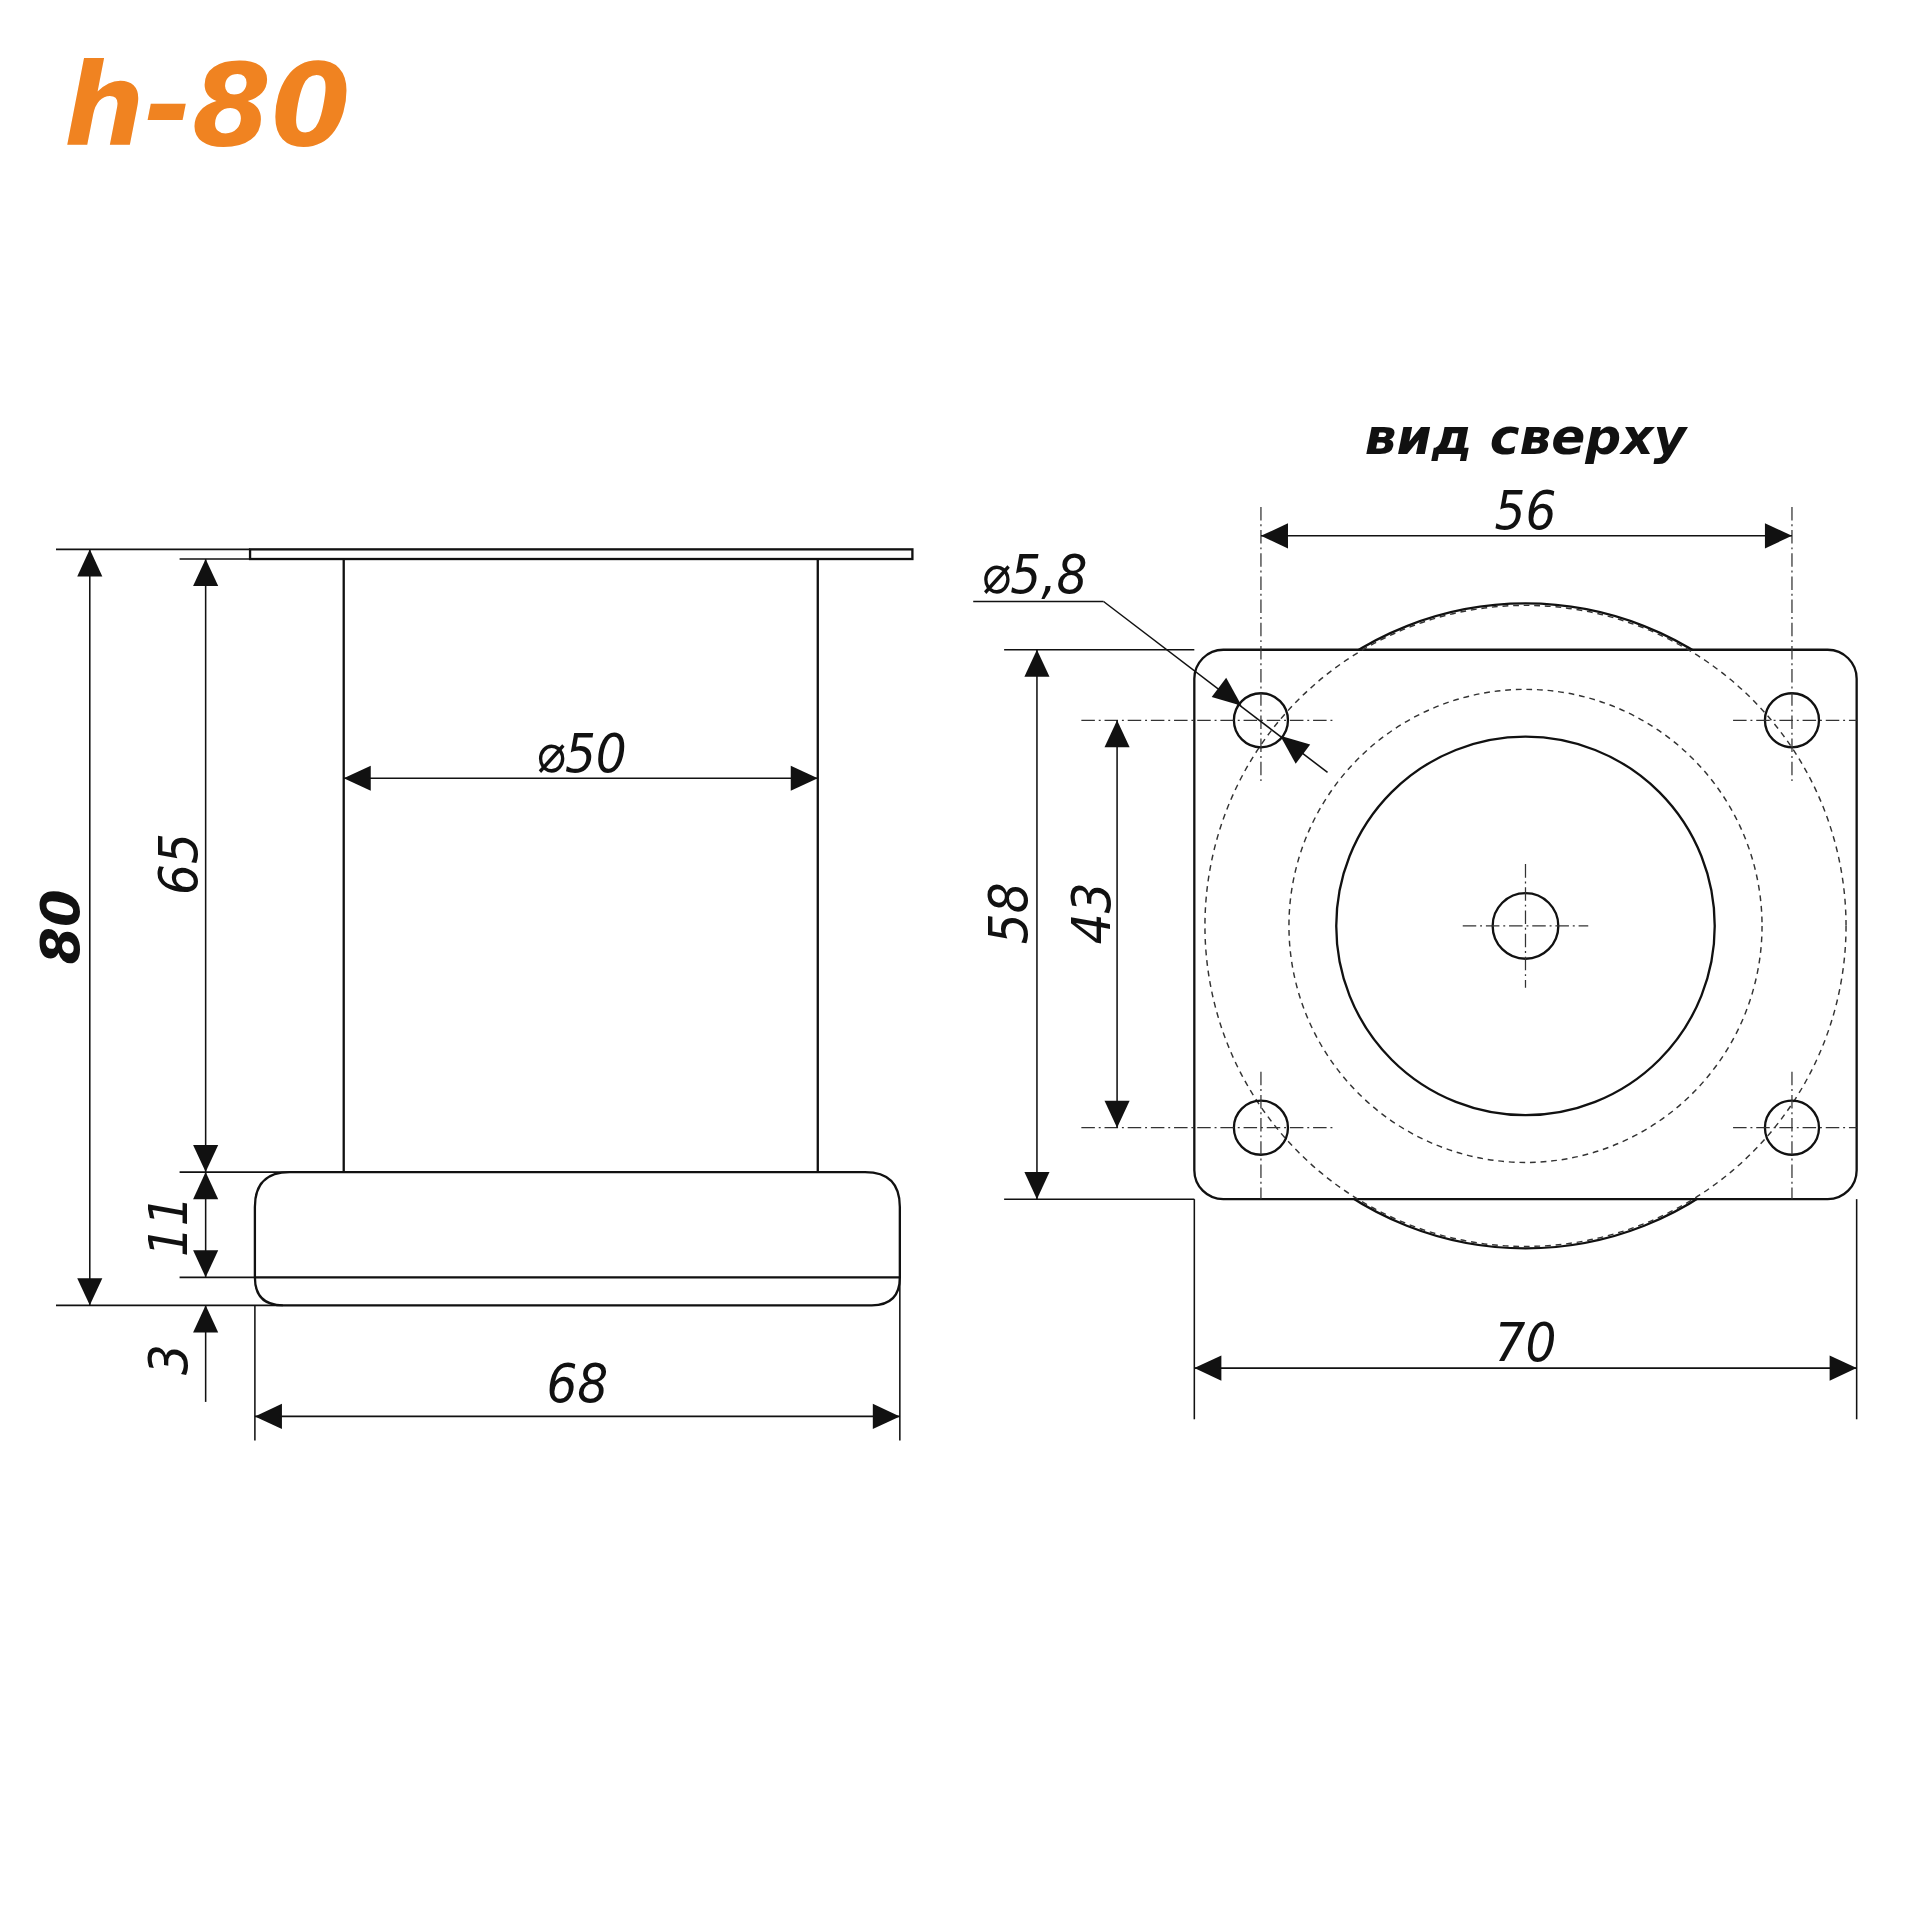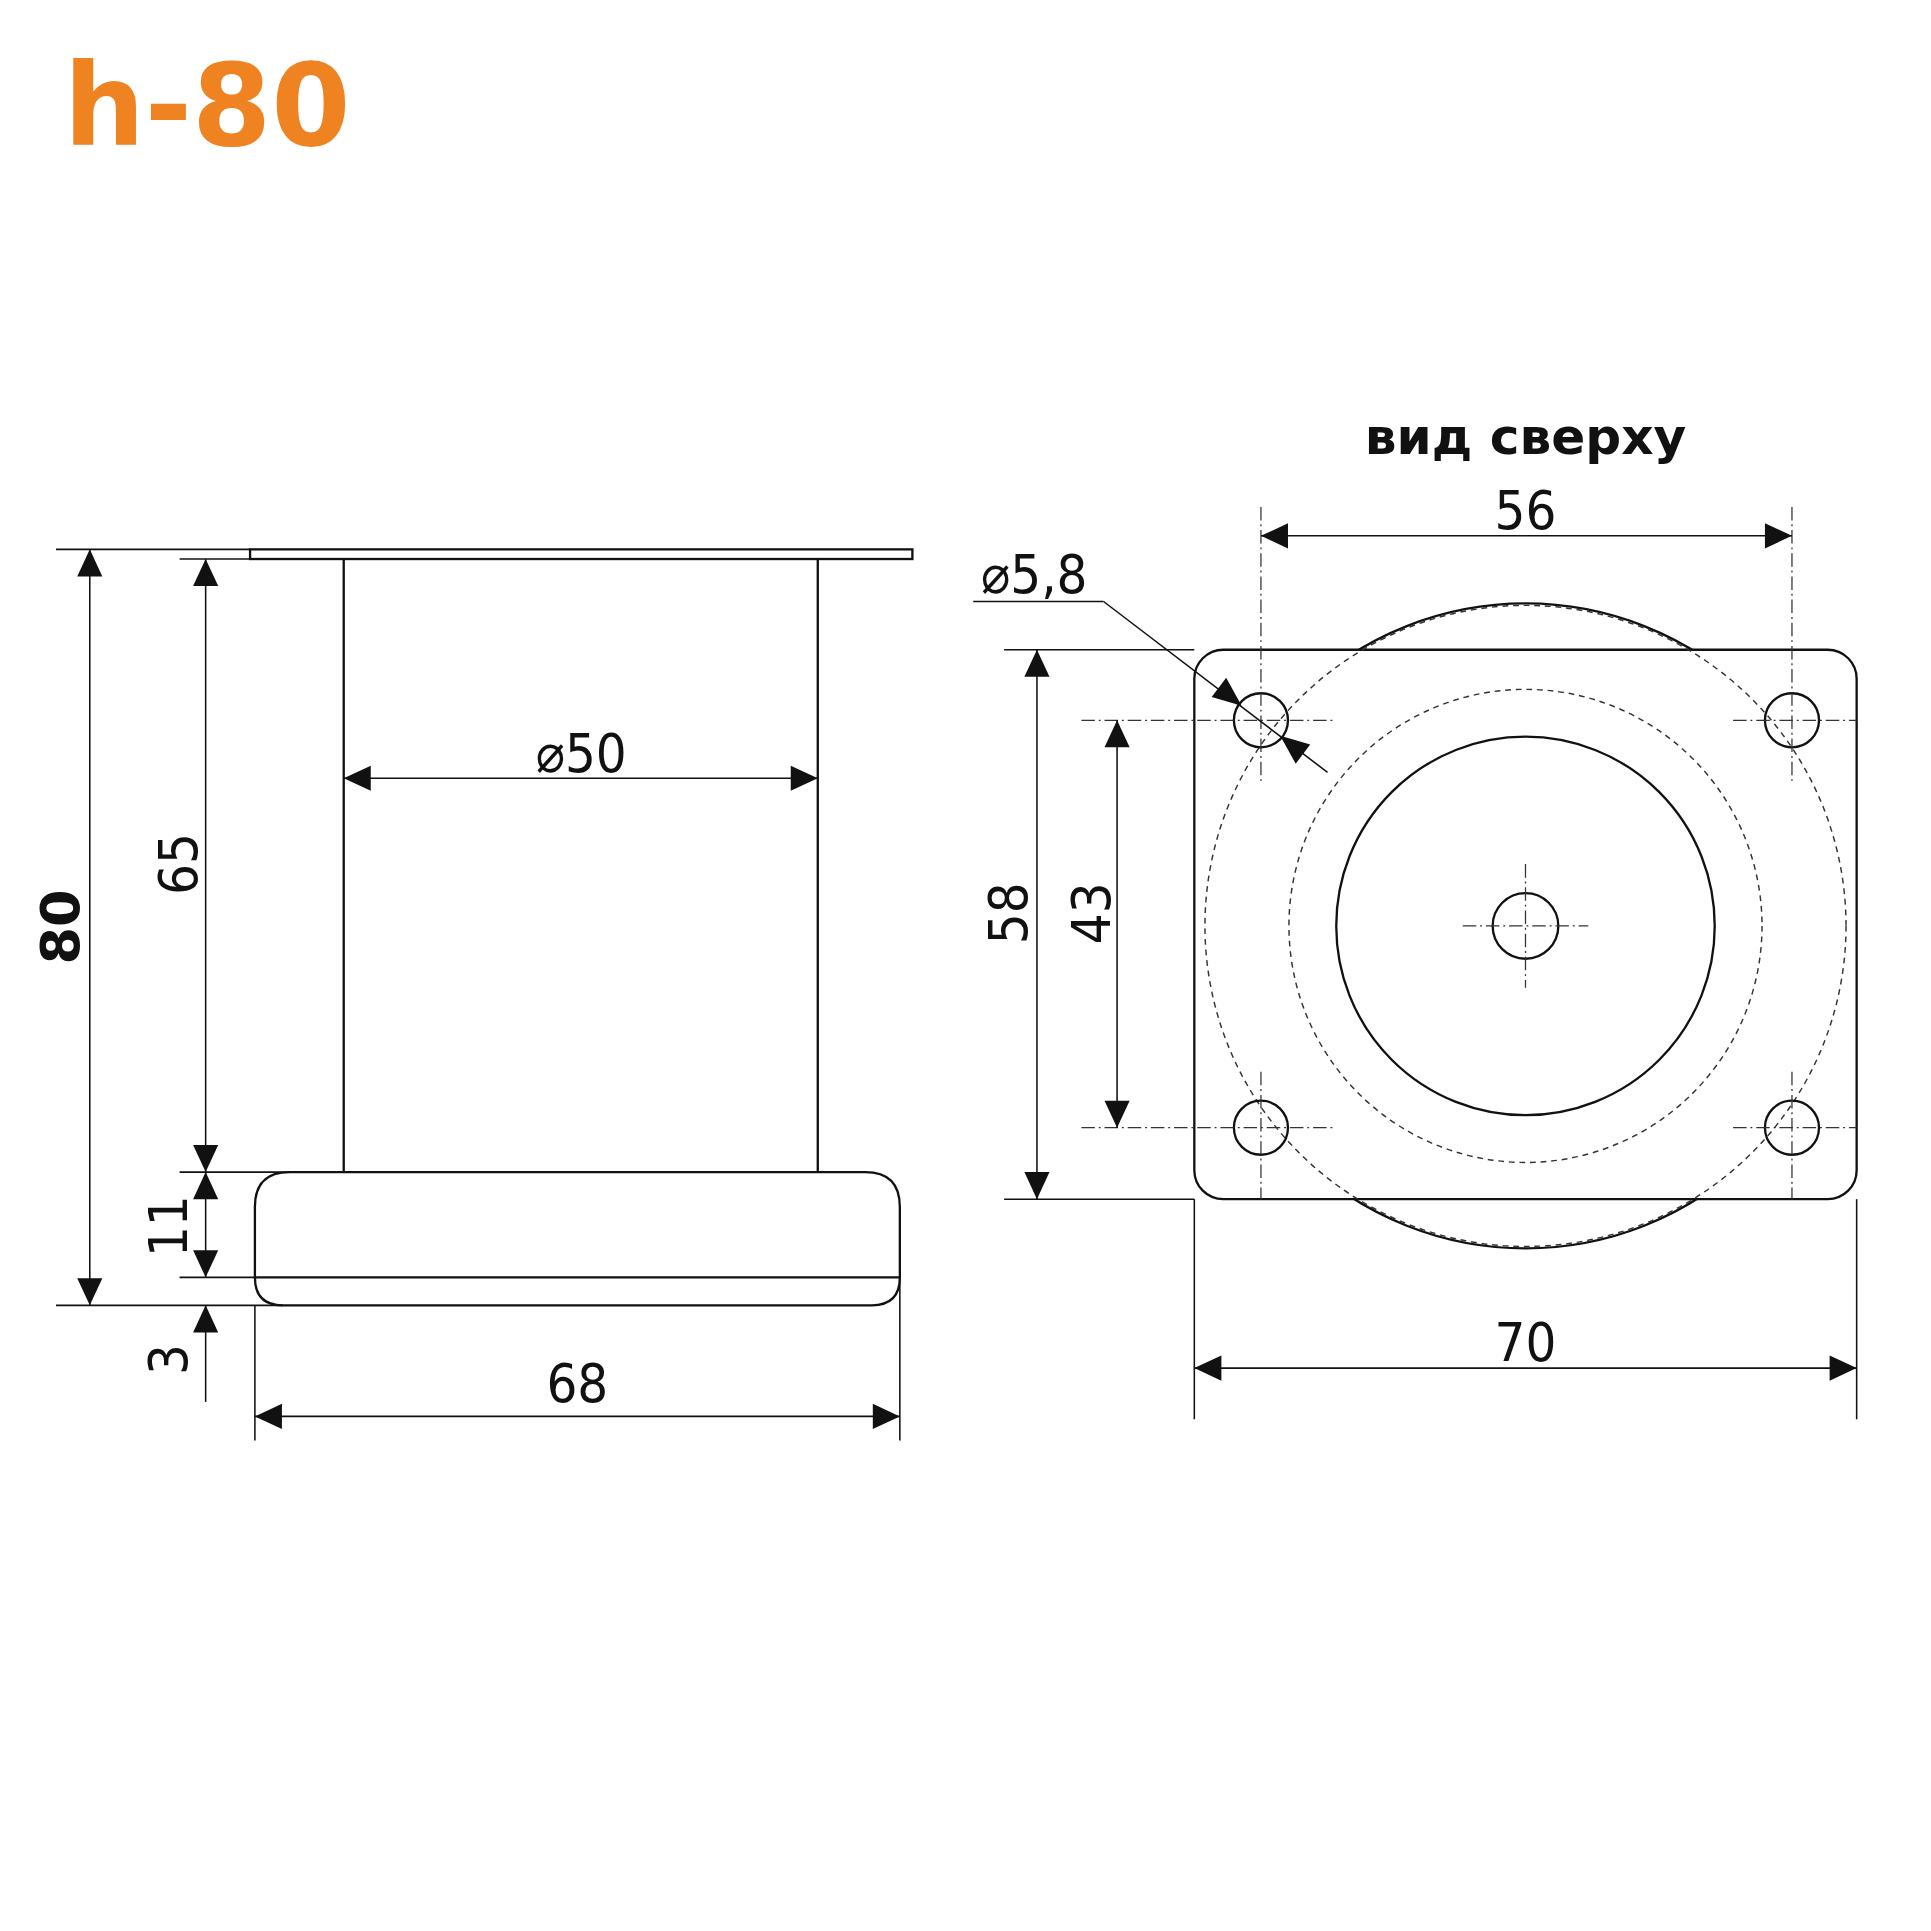--- a/index.html
+++ b/index.html
@@ -1,16 +1,16 @@
 <!DOCTYPE html>
 <html><head>
 <meta charset="utf-8">
 <style>
   html, body { margin:0; padding:0; background:#ffffff; }
-  #canvas { position:relative; width:1931px; height:1931px; background:#ffffff; overflow:hidden; }
+  #canvas { position:relative; width:1931px; height:1931px; background:#ffffff; overflow:hidden;font-style:italic; }
   svg { position:absolute; left:0; top:0; }
   .title { font-family:"DejaVu Sans", sans-serif; font-weight:bold; font-size:118px; }
   .dim { font-family:"DejaVu Sans Condensed","DejaVu Sans", sans-serif; font-size:56px; fill:#111; }
   .dimb { font-family:"DejaVu Sans", sans-serif; font-weight:bold; font-size:56px; fill:#111; }
   .cap { font-family:"DejaVu Sans", sans-serif; font-weight:bold; font-size:52px; fill:#111; }
   .thin { stroke:#111; stroke-width:1.6; fill:none; }
   .mid { stroke:#111; stroke-width:2.4; fill:none; }
   .dash { stroke:#333; stroke-width:1.5; fill:none; stroke-dasharray:6 5; }
   .center { stroke:#333; stroke-width:1.3; fill:none; stroke-dasharray:14 4 2 4; }
   .arrow { fill:#111; }

